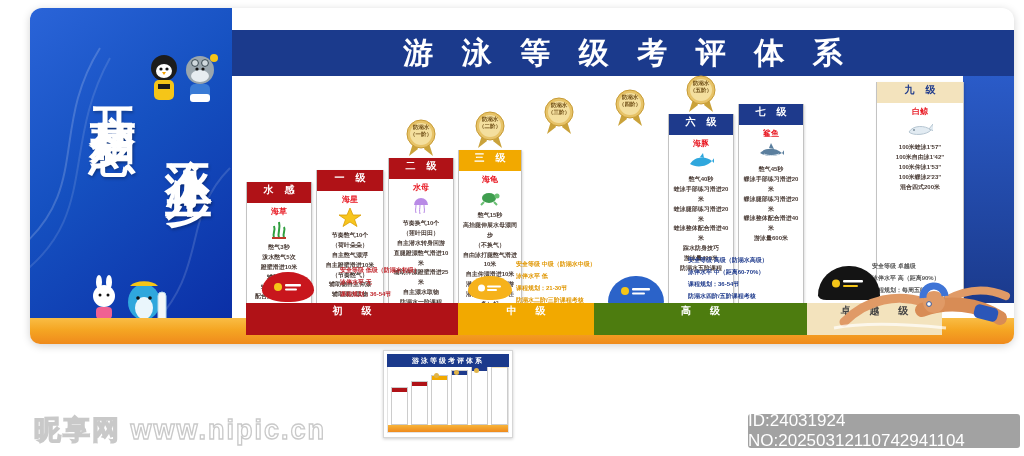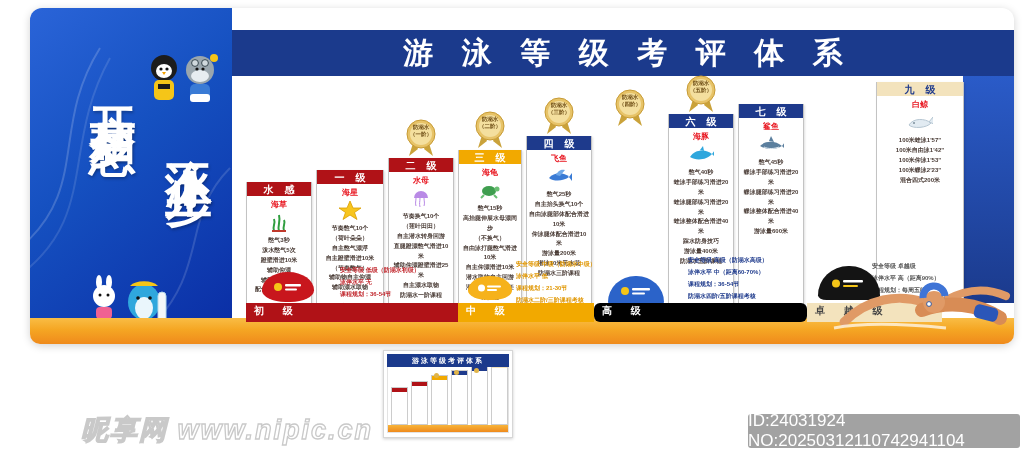--- a/index.html
+++ b/index.html
@@ -31,42 +31,42 @@
   .right-strip { position:absolute; left:963px; top:76px; width:51px; height:227px;
     background:linear-gradient(180deg,#2a5bc8,#1b3a8c); }
 
   .orange-band { position:absolute; left:30px; top:318px; width:984px; height:26px;
     background:linear-gradient(180deg,#f9bd45 0%,#f5a623 45%,#ef8a1c 100%);
     border-radius:0 0 10px 10px; }
 
   
   .col { position:absolute; background:#fff; border:1px solid #c3c3c3; border-top:none;
     box-shadow:1px 1px 2px rgba(0,0,0,.12); z-index:2; }
-  .col-head { height:14px; line-height:15px; text-align:center; color:#fff; font-weight:bold;
+  .col-head { height:21px; line-height:15px; text-align:center; color:#fff; font-weight:bold;
     font-size:10px; letter-spacing:4px; text-indent:4px; }
   .t-red    .col-head { background:#b01217; }
   .t-yellow .col-head { background:#f2a900; }
   .t-blue   .col-head { background:#1e3a8c; }
   .t-cream  .col-head { background:#f3e3bd; color:#1e3a8c; }
   .col-name { margin-top:3px; text-align:center; color:#e8141e; font-weight:bold; font-size:8px; }
   .col-icon { height:24px; display:flex; align-items:center; justify-content:center; }
   .col-lines { margin-top:2px; padding:0 2px; text-align:center; color:#4a3c36; font-weight:bold;
     font-size:6px; line-height:1.65; white-space:pre-line; }
 
   
   .medal { position:absolute; width:40px; height:40px; z-index:3; }
   .medal-txt { position:absolute; left:0; top:6px; width:100%; text-align:center; font-size:5.5px;
     line-height:1.25; font-weight:bold; color:#6b4a12; white-space:pre-line; }
 
   
-  .band { position:absolute; top:303px; height:19px; line-height:15px; z-index:4;
-    color:#fff; font-weight:bold; font-size:10px; letter-spacing:8px; text-indent:8px; }
+  .band { position:absolute; top:303px; height:32px; line-height:15px; z-index:4;
+    text-align:center; color:#fff; font-weight:bold; font-size:10px; letter-spacing:8px; text-indent:8px; }
   .band-red    { background:#b01217; }
   .band-yellow { background:#f2a900; }
-  .band-blue   { background:#000000;border-radius:6px; }
+  .band-blue   { background:#4d7c0f; }
   .band-cream  { background:#f3e3bd; color:#444; }
 
   .summary { position:absolute; z-index:3; font-size:6px; font-weight:bold; line-height:2.0;
     white-space:pre-line; }
   .sum-red    { color:#c1272d; }
   .sum-yellow { color:#e09600; }
   .sum-blue   { color:#1e3a8c; }
   .sum-dark   { color:#555; }
 
   .brand-logo { position:absolute; z-index:3; display:flex; align-items:center; justify-content:center; }
@@ -83,22 +83,22 @@
   .thumb-title { height:13px; line-height:13px; background:#1b3a8c; color:#fff; text-align:center;
     font-size:7px; font-weight:bold; letter-spacing:2px; }
   .thumb-body { position:relative; height:66px; border:1px solid #e3e3e3; border-top:none; overflow:hidden; }
   .tcol { position:absolute; bottom:7px; width:17px; background:#fff; border:1px solid #ccc; }
   .th { display:block; height:4px; }
   .tdot { position:absolute; width:5px; height:5px; border-radius:50%; background:#e0b44a; z-index:2; }
   .thumb-band { position:absolute; left:0; bottom:0; width:100%; height:7px;
     background:linear-gradient(180deg,#f7b43a,#ef8a1c); }
 
   
-  .wm-site { position:absolute; left:34px; top:412px; font-size:27px; font-weight:bold; font-style:italic;
-    color:#fff; -webkit-text-stroke:1.3px #c9c9c9; letter-spacing:2px;margin-left:47px; }
+  .wm-site { position:absolute; left:34px; top:412px; font-size:27px; font-weight:bold; 
+    color:#fff; -webkit-text-stroke:1.3px #c9c9c9; letter-spacing:2px; }
   .wm-id { position:absolute; left:748px; top:414px; width:272px; height:34px; background:#a2a2a2;
     border-radius:3px; color:#fff; font-size:17px; display:flex; align-items:center; justify-content:center; }
 </style>
 </head>
 <body>
 
 <div class="canvas">
 
   <div class="poster-frame"></div>
 
@@ -222,38 +222,20 @@
 高抬腿伸展水母漂同步
 （不换气）
 自由泳打腿憋气滑进10米
 自主仰漂滑进10米
 潜水取物自主回游
 潜泳（完成水中任务）起
 穿越训练
 防溺水二阶课程</div>
   </div>
 
-  <div class="col t-blue" style="left:526px;top:136px;width:66px;height:169px">
-    <div class="col-head">四 级</div>
-    <div class="col-name">飞鱼</div>
-    <div class="col-icon">
-      <svg width="26" height="20" viewBox="0 0 26 20">
-          <path d="M3 12 C8 6 18 6 23 11 C18 15 8 16 3 12 Z" fill="#3a7bd5"></path>
-          <path d="M10 9 C12 4 16 3 19 4 L14 10 Z" fill="#6fa8e8"></path>
-          <polygon points="23,11 26,7 26,15" fill="#3a7bd5"></polygon>
-        </svg>
-    </div>
-    <div class="col-lines">憋气25秒
-自主抬头换气10个
-自由泳腿部体配合滑进10米
-仰泳腿体配合滑进10米
-游泳量200米
-潜泳10米无水花
-防溺水三阶课程</div>
-  </div>
 
 
   <div class="col t-blue" style="left:668px;top:114px;width:66px;height:191px">
     <div class="col-head">六 级</div>
     <div class="col-name">海豚</div>
     <div class="col-icon">
       <svg width="26" height="20" viewBox="0 0 26 20">
           <path d="M2 13 C7 5 18 5 24 10 C19 16 8 17 2 13 Z" fill="#2fa7dd"></path>
           <path d="M12 6 L15 2 L16 7 Z" fill="#2fa7dd"></path>
           <polygon points="24,10 27,6 27,13" fill="#2fa7dd"></polygon>

